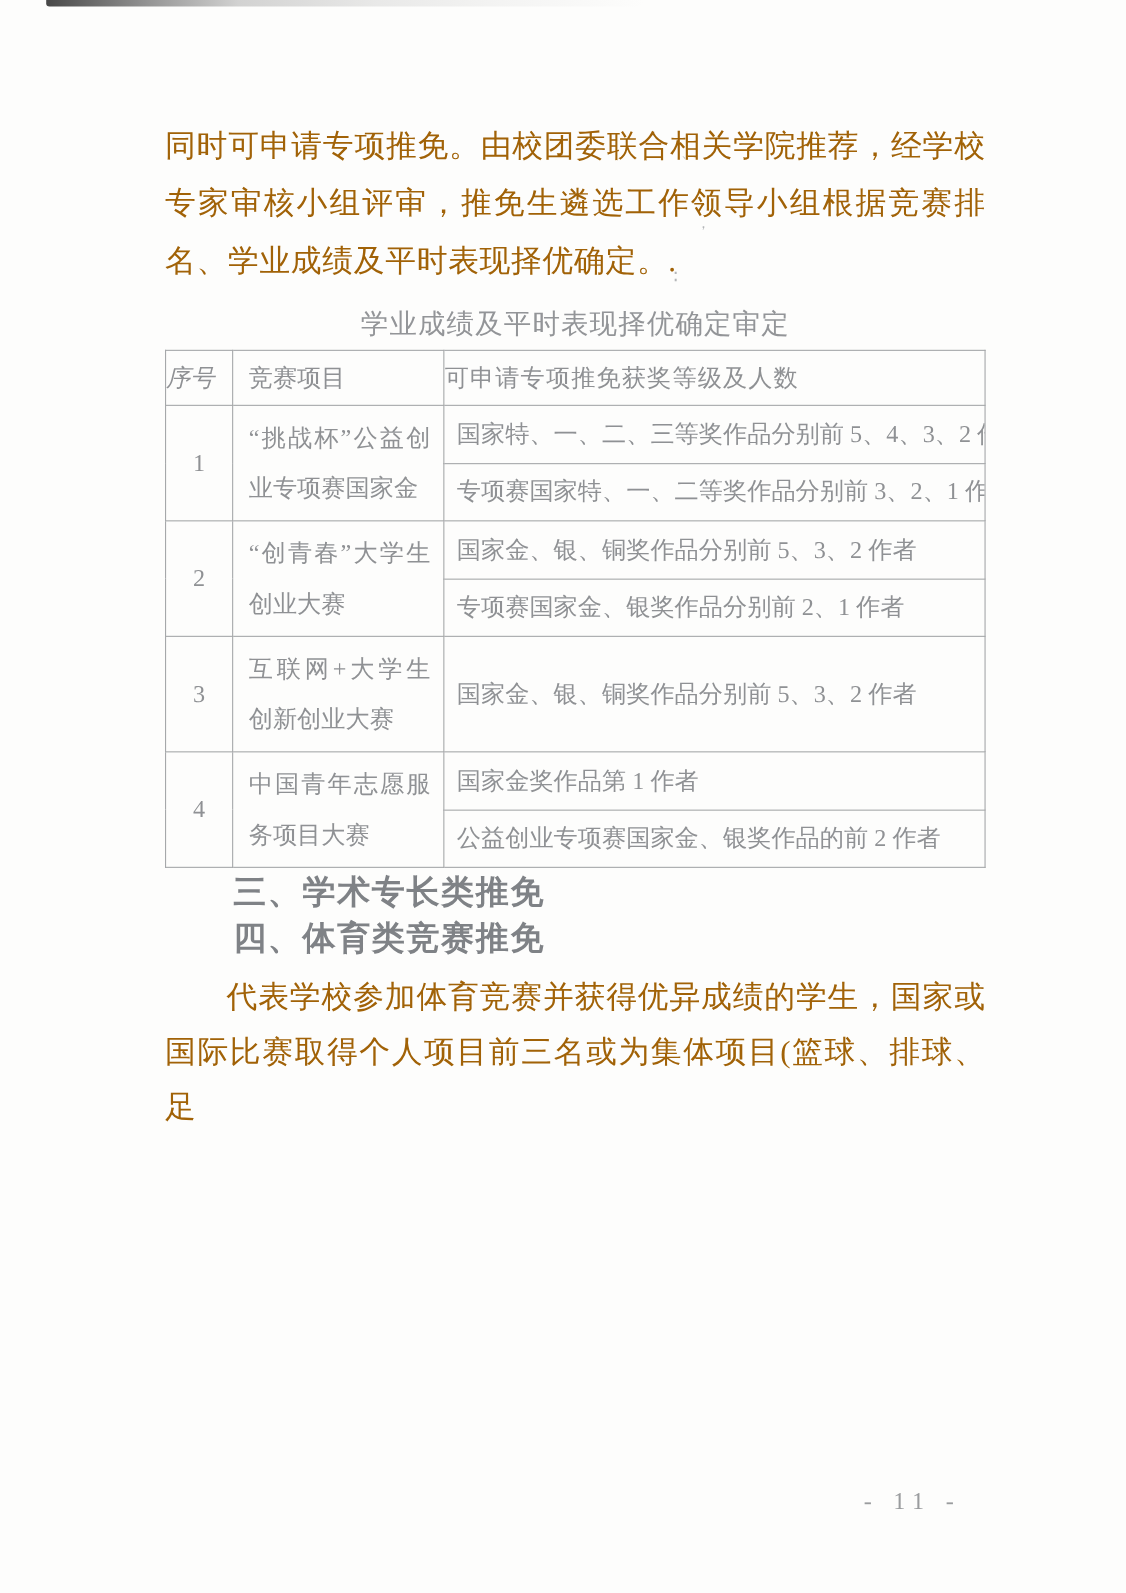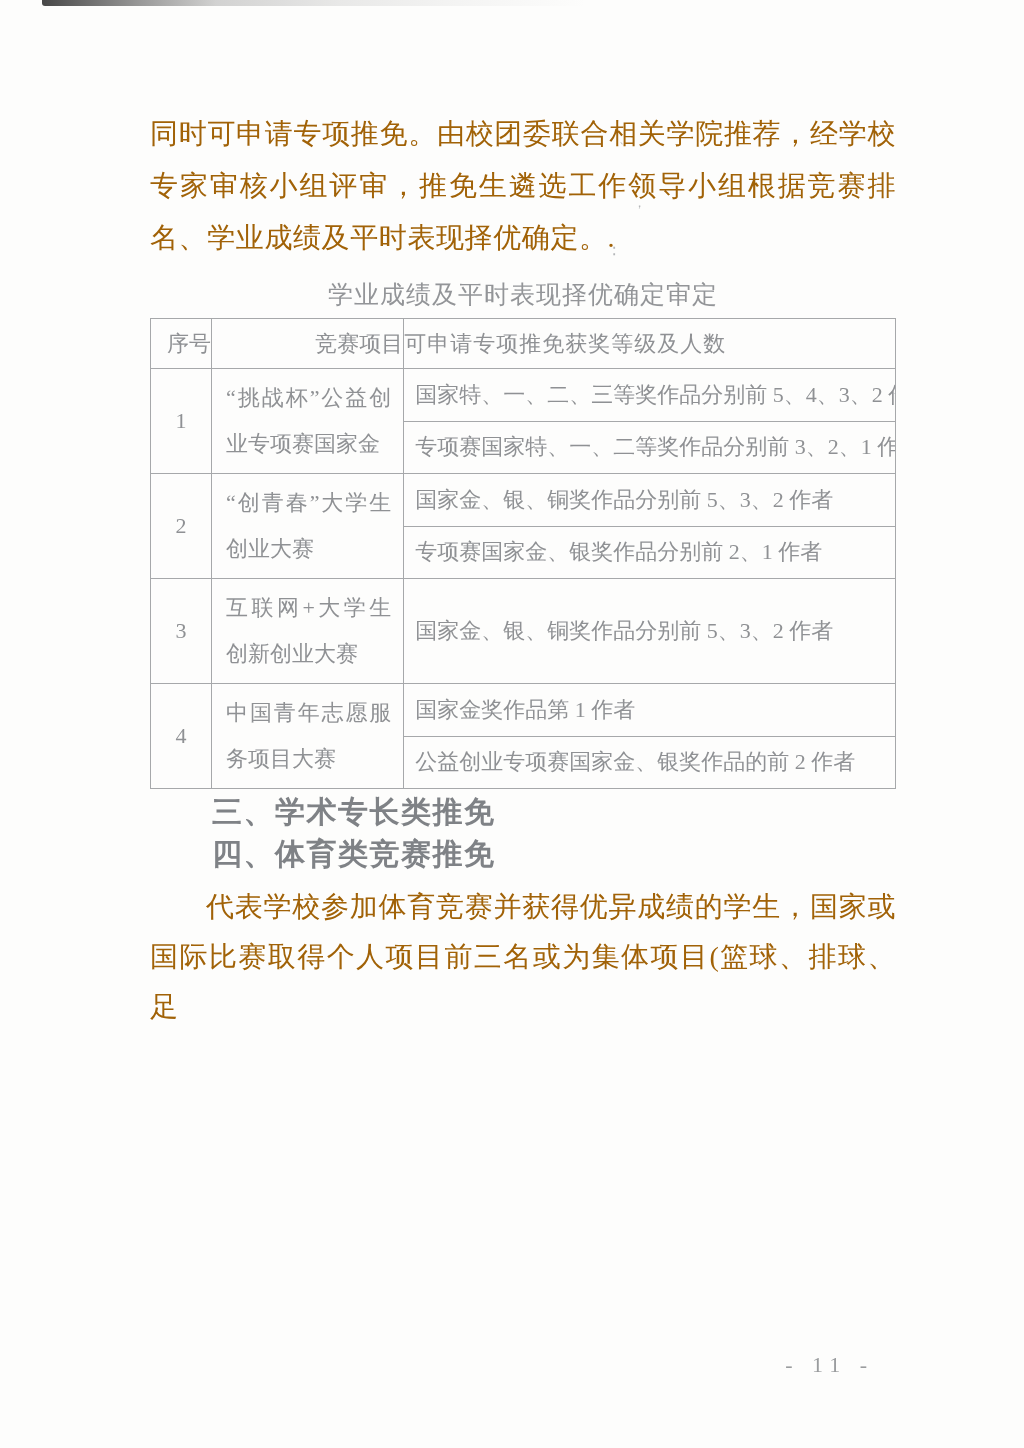--- a/index.html
+++ b/index.html
@@ -85,22 +85,22 @@
     text-align: justify;
   }
   td.criteria-cell {
     height: 48px;
     padding-left: 11px;
     font-size: 20px;
     white-space: nowrap;
     overflow: hidden;
   }
   td.criteria-cell.tall { height: 97px; }
-  td.hdr-no { text-align: right; }
-  td.hdr-project { padding-left: 14px; text-align: right; }
+  td.hdr-no { text-align: left; font-style: italic; }
+  td.hdr-project { padding-left: 14px; }
   td.hdr-criteria { text-align: left; font-size: 21px; letter-spacing: 1px; }
 
   
   .sec-heading {
     margin-top: 4px;
     padding-left: 62px;
     font-size: 30px;
     font-weight: bold;
     letter-spacing: 1.5px;
     color: #7f8286;

